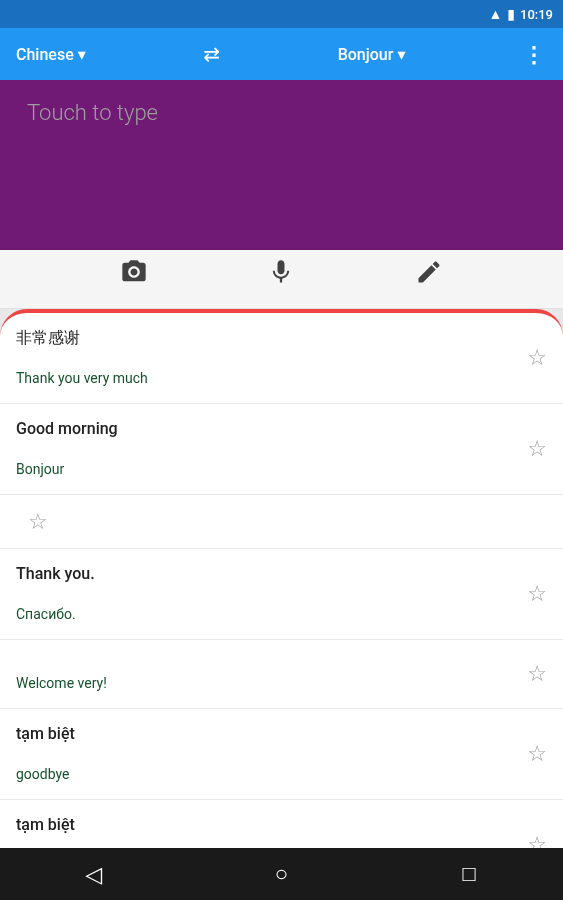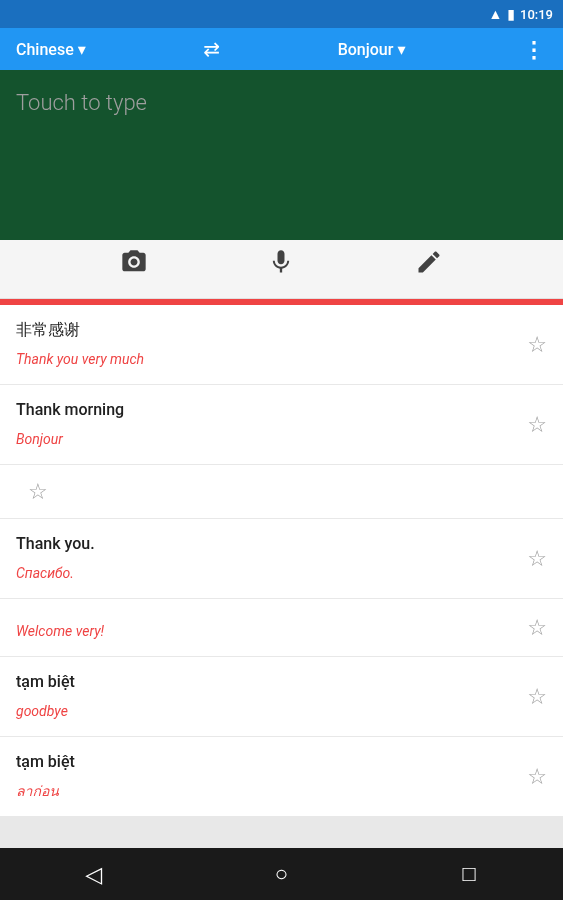--- a/index.html
+++ b/index.html
@@ -38,21 +38,21 @@
       font-size: 14px;
     }
     .battery-icon {
       color: white;
       font-size: 14px;
     }
 
     
     .toolbar {
       width: 100%;
-      height: 42px;
+      height: 52px;
       background: #2196F3;
       display: flex;
       align-items: center;
       justify-content: space-between;
       padding: 0 16px;
     }
     .toolbar-lang {
       color: white;
       font-size: 16px;
       font-weight: 500;
@@ -70,22 +70,22 @@
       color: white;
       font-size: 22px;
       cursor: pointer;
       letter-spacing: 2px;
       font-weight: bold;
     }
 
     
     .input-area {
       width: 100%;
-      background: #14532d;
-      padding: 20px 16px 30px 16px;
+      background: #701a75;
+      padding: 20px 16px 30px 27px;
       min-height: 170px;
     }
     .input-placeholder {
       color: #9e9e9e;
       font-size: 22px;
       font-weight: 300;
     }
 
     
     .input-icons {
@@ -98,21 +98,22 @@
     }
     .input-icon {
       font-size: 26px;
       color: #424242;
       cursor: pointer;
     }
 
     
     .history-list {
       background: white;
-      border-top: 6px solid #ef4444;
+      border-top: 4px solid #ef4444;
+      border-radius: 27px;
     }
     .history-item {
       display: flex;
       align-items: center;
       justify-content: space-between;
       padding: 14px 16px;
       border-bottom: 1px solid #e8e8e8;
       cursor: pointer;
     }
     .history-item:last-child {
@@ -122,24 +123,23 @@
       flex: 1;
     }
     .history-source {
       font-size: 16px;
       font-weight: 500;
       color: #212121;
       line-height: 1.4;
     }
     .history-translation {
       font-size: 14px;
-      color: #ef4444;
+      color: #14532d;
       line-height: 1.4;
-      margin-top: 9px;
-      font-style: italic;
+      margin-top: 20px;
     }
     .star-icon {
       color: #9e9e9e;
       font-size: 22px;
       margin-left: 12px;
       cursor: pointer;
     }
 
     
     .bottom-gray {
@@ -228,21 +228,21 @@
   <div class="history-item">
     <div class="history-text">
       <div class="history-source">非常感谢</div>
       <div class="history-translation">Thank you very much</div>
     </div>
     <span class="star-icon">☆</span>
   </div>
 
   <div class="history-item">
     <div class="history-text">
-      <div class="history-source">Thank morning</div>
+      <div class="history-source">Good morning</div>
       <div class="history-translation">Bonjour</div>
     </div>
     <span class="star-icon">☆</span>
   </div>
 
   <div class="history-item">
     <span class="star-icon">☆</span>
   </div>
 
   <div class="history-item">

